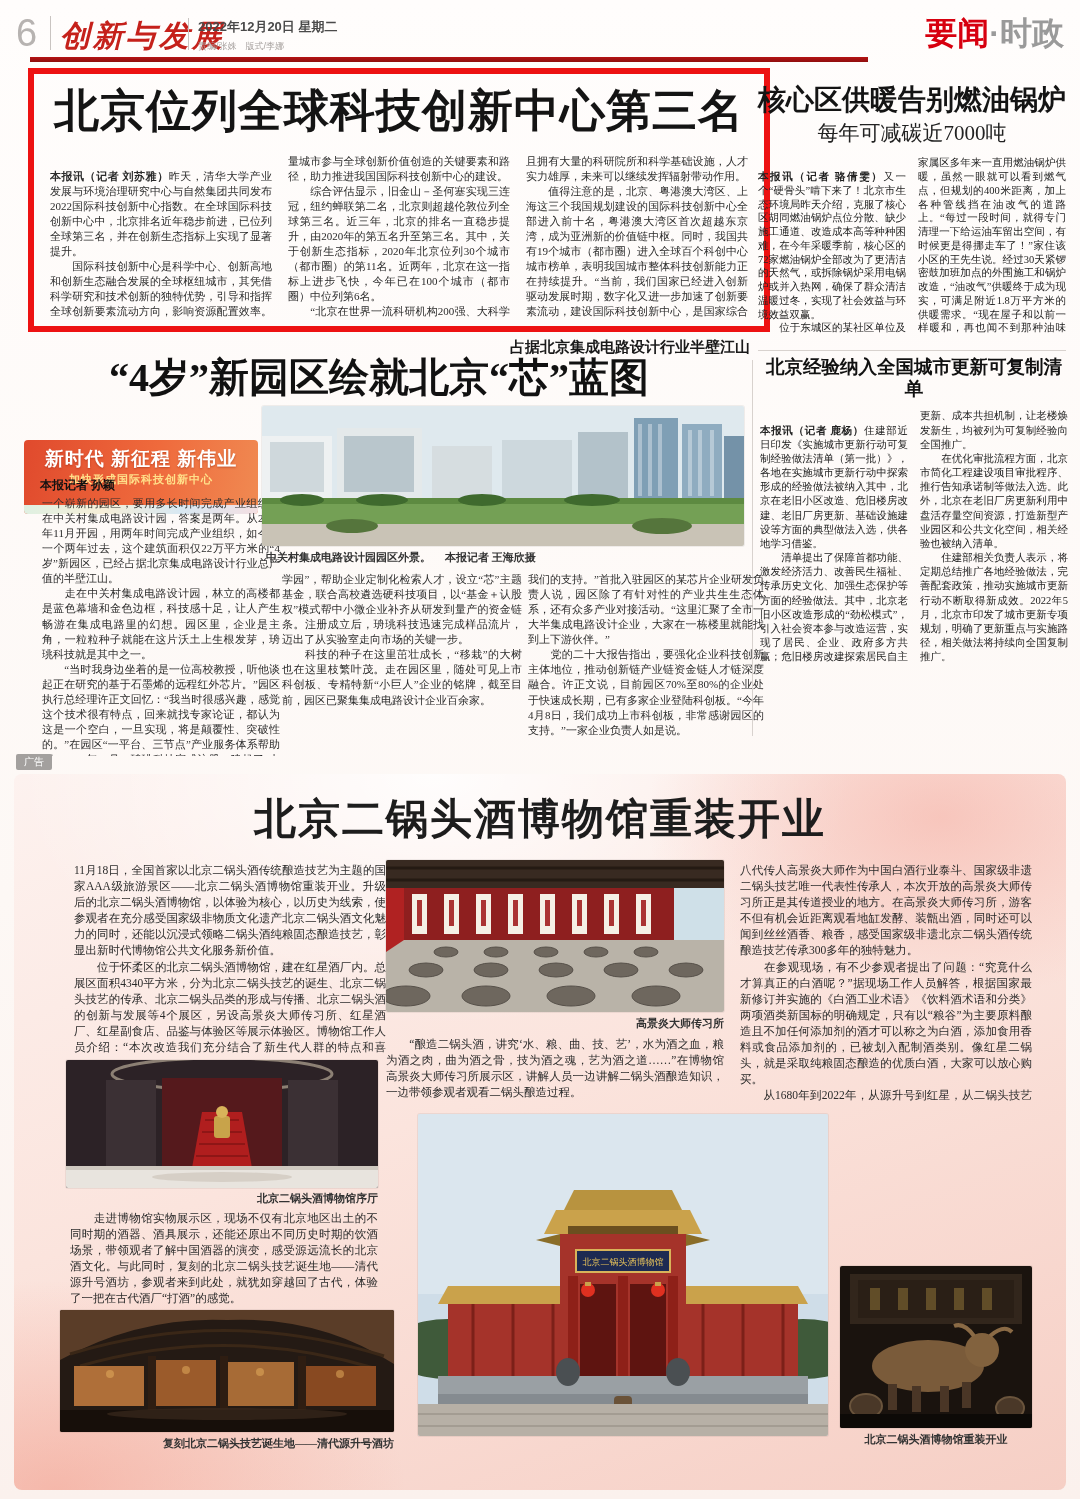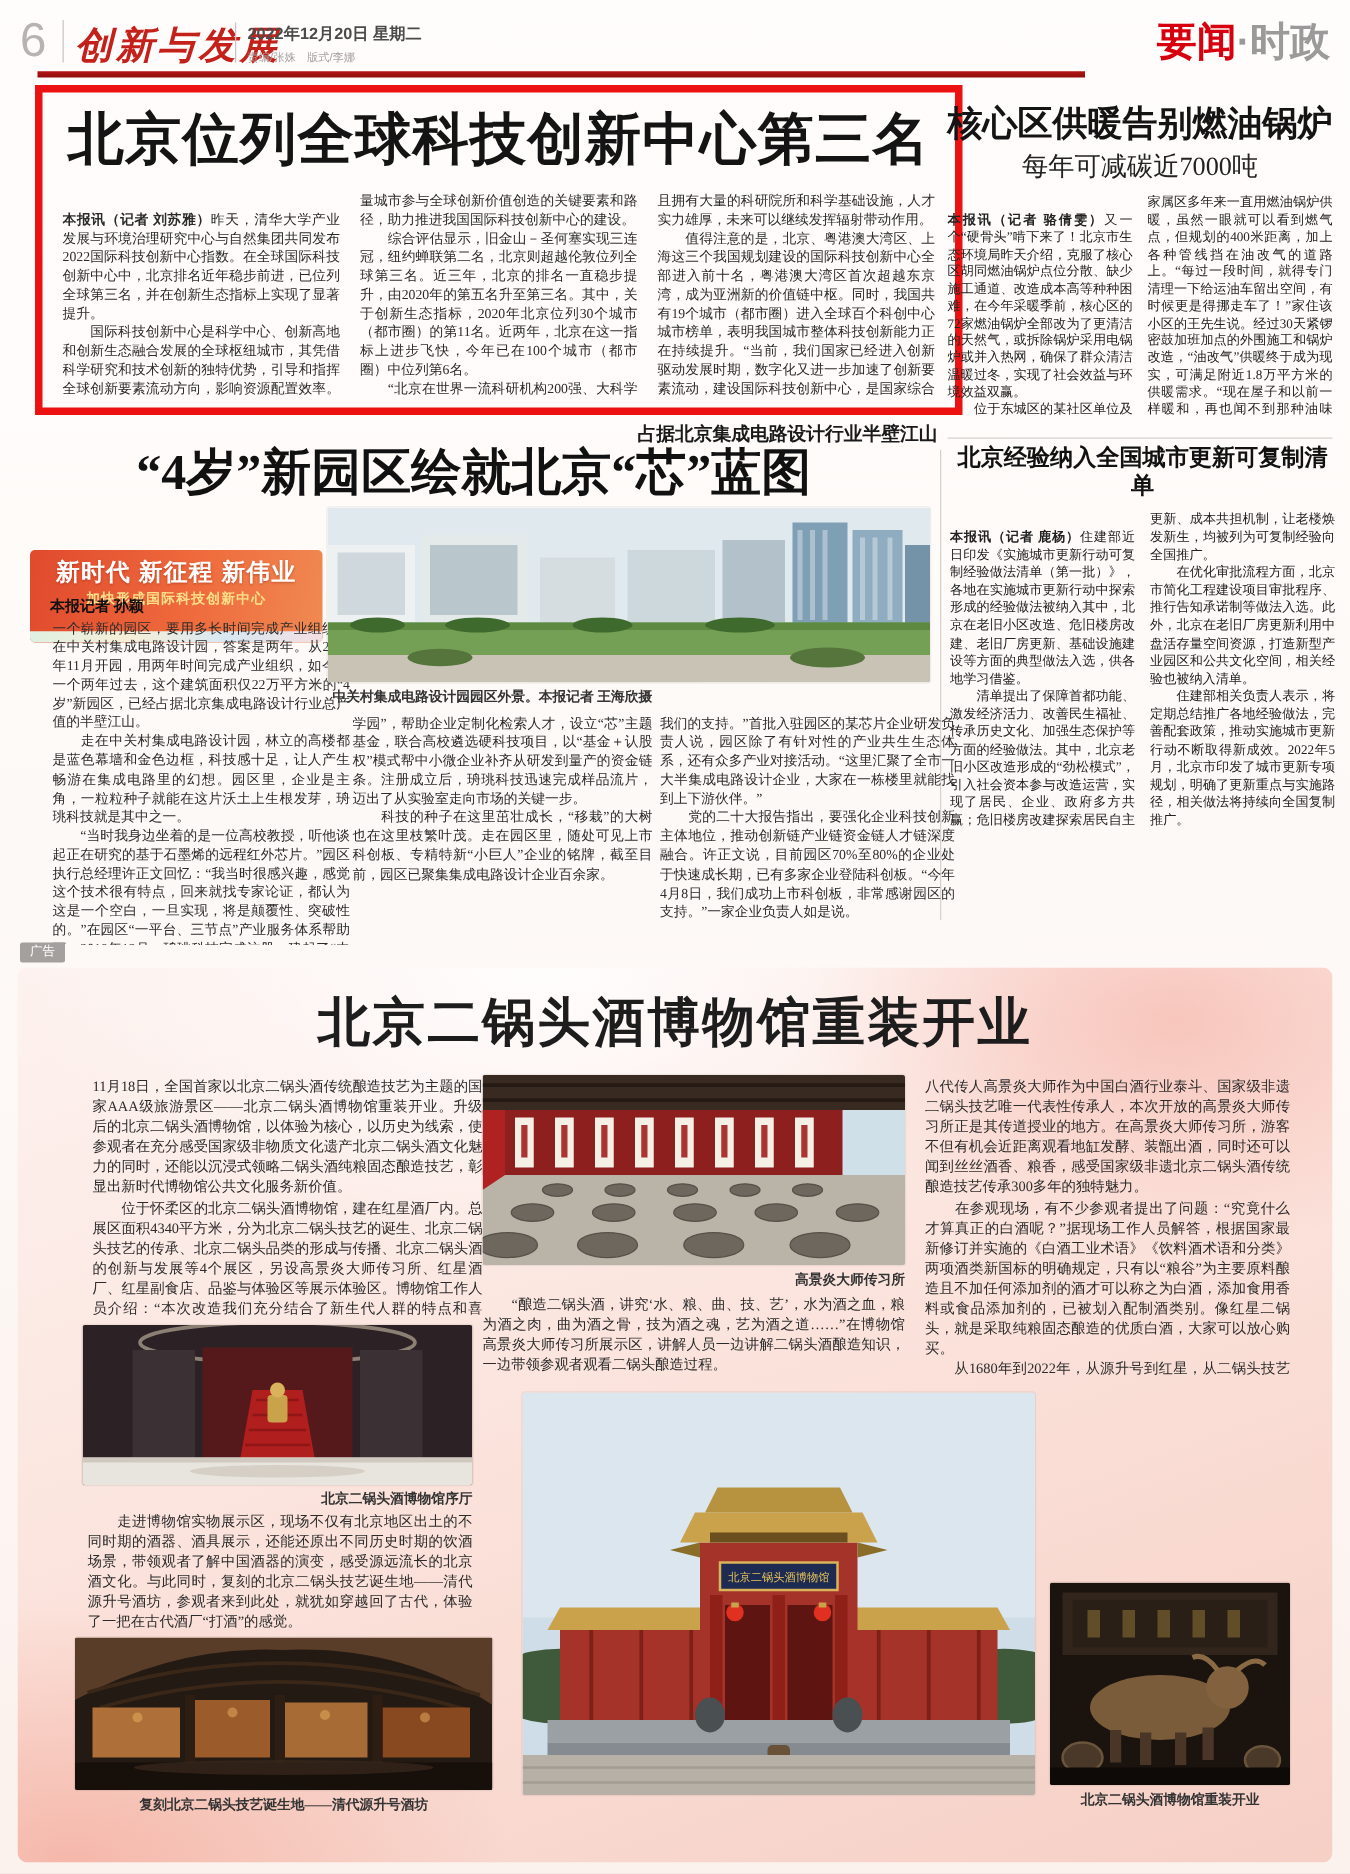--- a/index.html
+++ b/index.html
@@ -54,21 +54,21 @@
   .banner .bstrip{position:absolute;left:0;right:0;bottom:0;height:9px;
               background:linear-gradient(90deg,#dff0e2,#f7efd8,#d8e8f2,#f4dfe2);}
   .chip-byline{left:40px;top:477px;font:bold 12px "Liberation Serif",serif;color:#111;}
   .chip-col{font:11px/1.37 "Liberation Serif",serif;text-align:justify;word-break:break-all;
             white-space:pre-line;overflow:hidden;color:#2b2b2b;margin-left:20px;}
   .c1{left:22px;top:496px;width:238px;height:260px;}
   .c2{left:262px;top:572px;width:240px;height:184px;}
   .c3{left:508px;top:572px;width:236px;height:184px;}
   .park{left:262px;top:406px;width:482px;height:140px;}
   .park-cap{left:266px;top:550px;width:470px;font:bold 11px "Liberation Serif",serif;color:#333;}
-  .park-credit{font-weight:bold;}
+  .park-credit{font-weight:bold;margin-left:14px;}
 
   
   .renewal{left:760px;top:356px;width:308px;}
   .renewal-h{font:bold 18.5px/1.2 "Liberation Serif",serif;text-align:center;color:#111;}
   .renewal-body{margin-top:9px;height:336px;overflow:hidden;column-count:2;column-gap:12px;
                 font:10.5px/1.35 "Liberation Serif",serif;text-align:justify;word-break:break-all;white-space:pre-line;}
 
   
   .ad-label{left:16px;top:754px;width:36px;height:16px;background:#a3a09e;color:#fff;
             font:10px/16px "Liberation Sans",sans-serif;text-align:center;border-radius:2px;}
@@ -86,21 +86,21 @@
   .ad-right{left:726px;top:88px;width:292px;height:242px;}
   .ad-quote{left:372px;top:262px;width:338px;height:68px;}
   .ad-left2{left:56px;top:436px;width:308px;height:96px;}
   .corridor{left:372px;top:86px;width:338px;height:152px;}
   .corridor-cap{position:absolute;left:372px;top:242px;width:338px;text-align:right;
                 font:bold 11px "Liberation Serif",serif;color:#333;}
   .hall{left:52px;top:286px;width:312px;height:128px;}
   .hall-cap2{position:absolute;left:52px;top:417px;width:312px;text-align:right;
              font:bold 11px "Liberation Serif",serif;color:#333;}
   .pano{left:46px;top:536px;width:334px;height:122px;}
-  .pano-cap{position:absolute;left:46px;top:662px;width:334px;text-align:center;
+  .pano-cap{position:absolute;left:46px;top:662px;width:334px;text-align:right;
             font:bold 11px "Liberation Serif",serif;color:#333;}
   .gate{left:404px;top:340px;width:410px;height:322px;}
   .ox{left:826px;top:492px;width:192px;height:162px;}
   .ox-cap{position:absolute;left:816px;top:658px;width:212px;text-align:center;
           font:bold 11px "Liberation Serif",serif;color:#333;}
   .photo{border-radius:2px;overflow:hidden;box-shadow:0 0 0 1px rgba(0,0,0,.06);}
   svg{display:block;}
 </style>
 </head>
 <body>

